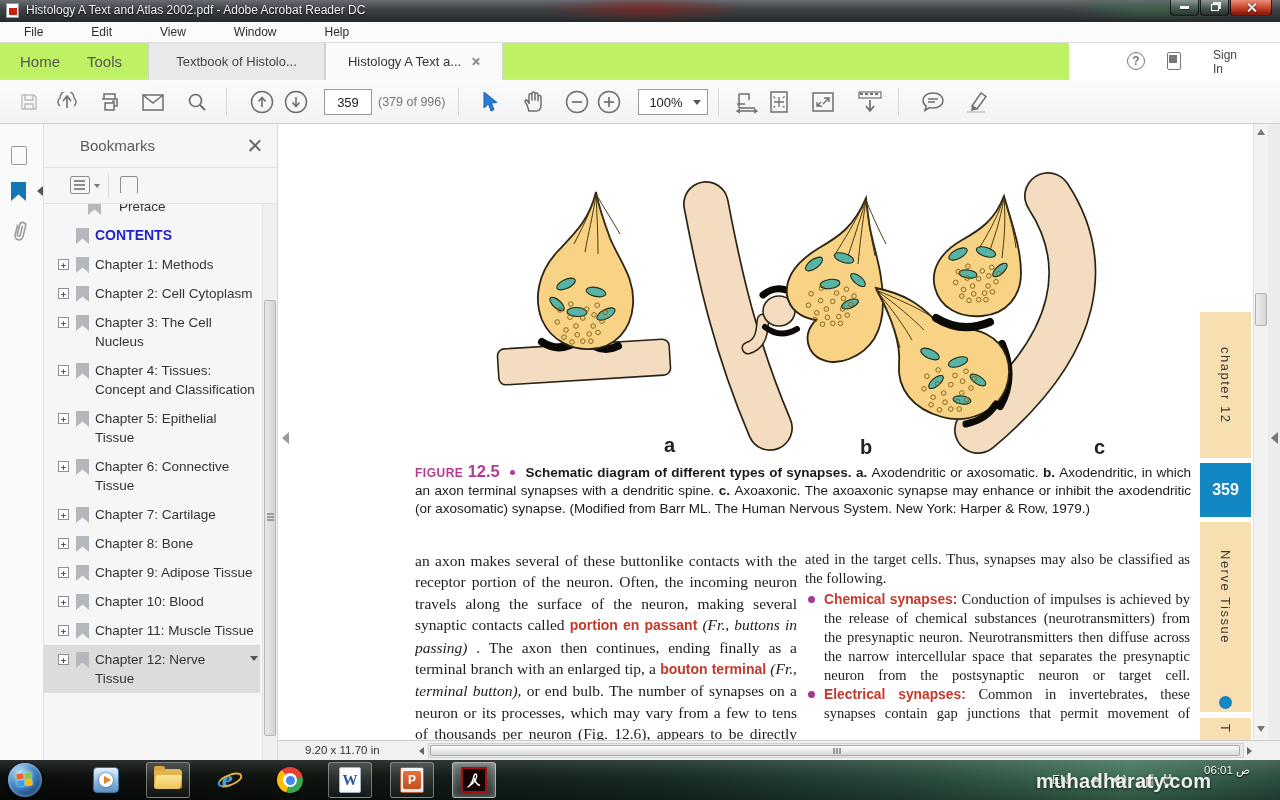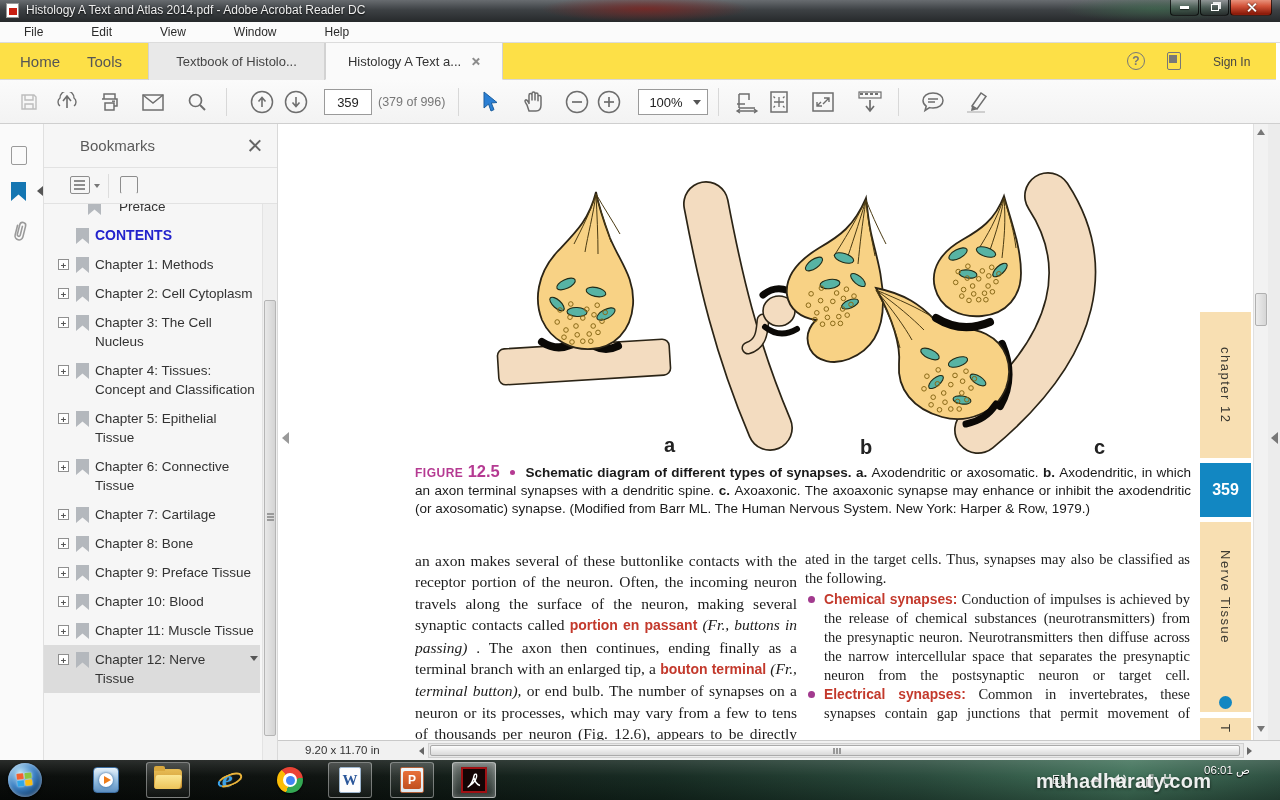--- a/index.html
+++ b/index.html
@@ -24,21 +24,21 @@
   .glyph-rest{width:8px;height:7px;border:1px solid #fff;box-shadow:2px -2px 0 -0px rgba(255,255,255,.85);}
   .glyph-x{position:relative;width:11px;height:11px;}
   .glyph-x:before,.glyph-x:after{content:"";position:absolute;left:5px;top:0;width:2px;height:11px;background:#fff;box-shadow:0 0 2px rgba(0,0,0,.7);}
   .glyph-x:before{transform:rotate(45deg);} .glyph-x:after{transform:rotate(-45deg);}
 
   
   #menubar{position:absolute;left:0;top:22px;width:1280px;height:21px;background:#fbfbfb;border-bottom:1px solid #dcdcdc;display:flex;align-items:center;}
   .menu-item{font-size:12px;color:#2b2b2b;padding:0 24px;height:100%;display:flex;align-items:center;cursor:default;}
 
   
-  #tabbar{position:absolute;left:0;top:43px;width:1276px;height:37px;background:#fde047;border-bottom:1px solid #d7d7d7;}
+  #tabbar{position:absolute;left:0;top:43px;width:1069px;height:37px;background:#bef264;border-bottom:1px solid #d7d7d7;}
   .navlbl{position:absolute;top:0;height:37px;display:flex;align-items:center;font-size:15px;color:#555;}
   .doctab{position:absolute;top:0;height:37px;border-left:1px solid #d2d2d2;border-right:1px solid #d2d2d2;
     display:flex;align-items:center;justify-content:center;font-size:13px;color:#444;background:#e9e9e9;}
   .doctab.active{background:#fafafa;border-bottom:1px solid #fafafa;color:#333;}
   .tab-close{position:relative;width:9px;height:9px;margin-left:10px;opacity:.55;}
   .tab-close:before,.tab-close:after{content:"";position:absolute;left:4px;top:0;width:1.5px;height:9px;background:#333;}
   .tab-close:before{transform:rotate(45deg);} .tab-close:after{transform:rotate(-45deg);}
   .help-circ{position:absolute;left:1127px;top:9px;width:18px;height:18px;border:1.5px solid #777;border-radius:50%;color:#777;font-size:12px;font-weight:bold;display:flex;align-items:center;justify-content:center;}
   .device-ico{position:absolute;left:1167px;top:9px;width:14px;height:18px;border:1.5px solid #777;border-radius:2px;}
   .device-ico i{position:absolute;left:1px;top:2px;width:8px;height:8px;background:#777;display:block;}
@@ -192,21 +192,21 @@
 <body>
 
 <div id="app">
 
   <div id="titlebar">
     <span class="smudge-red"></span>
     <span class="smudge-green"></span>
     <span class="pdf-ico">
         <i></i>
       </span>
-    <span id="win-title">Histology  A Text and Atlas 2014.pdf - Adobe Acrobat Reader DC</span>
+    <span id="win-title">Histology  A Text and Atlas 2002.pdf - Adobe Acrobat Reader DC</span>
     <div class="winbtns">
       <div class="winbtn min">
           <span class="glyph-min"></span>
         </div>
       <div class="winbtn rest">
           <span class="glyph-rest"></span>
         </div>
       <div class="winbtn close">
           <span class="glyph-x"></span>
         </div>
@@ -449,21 +449,21 @@
   <div class="bm-row">
     <span class="bm-box">+</span>
     <span class="bm-flag"></span>
     <span class="bm-label">Chapter 8: Bone</span>
 
   </div>
 
   <div class="bm-row">
     <span class="bm-box">+</span>
     <span class="bm-flag"></span>
-    <span class="bm-label">Chapter 9: Preface Tissue</span>
+    <span class="bm-label">Chapter 9: Adipose Tissue</span>
 
   </div>
 
   <div class="bm-row">
     <span class="bm-box">+</span>
     <span class="bm-flag"></span>
     <span class="bm-label">Chapter 10: Blood</span>
 
   </div>
 

